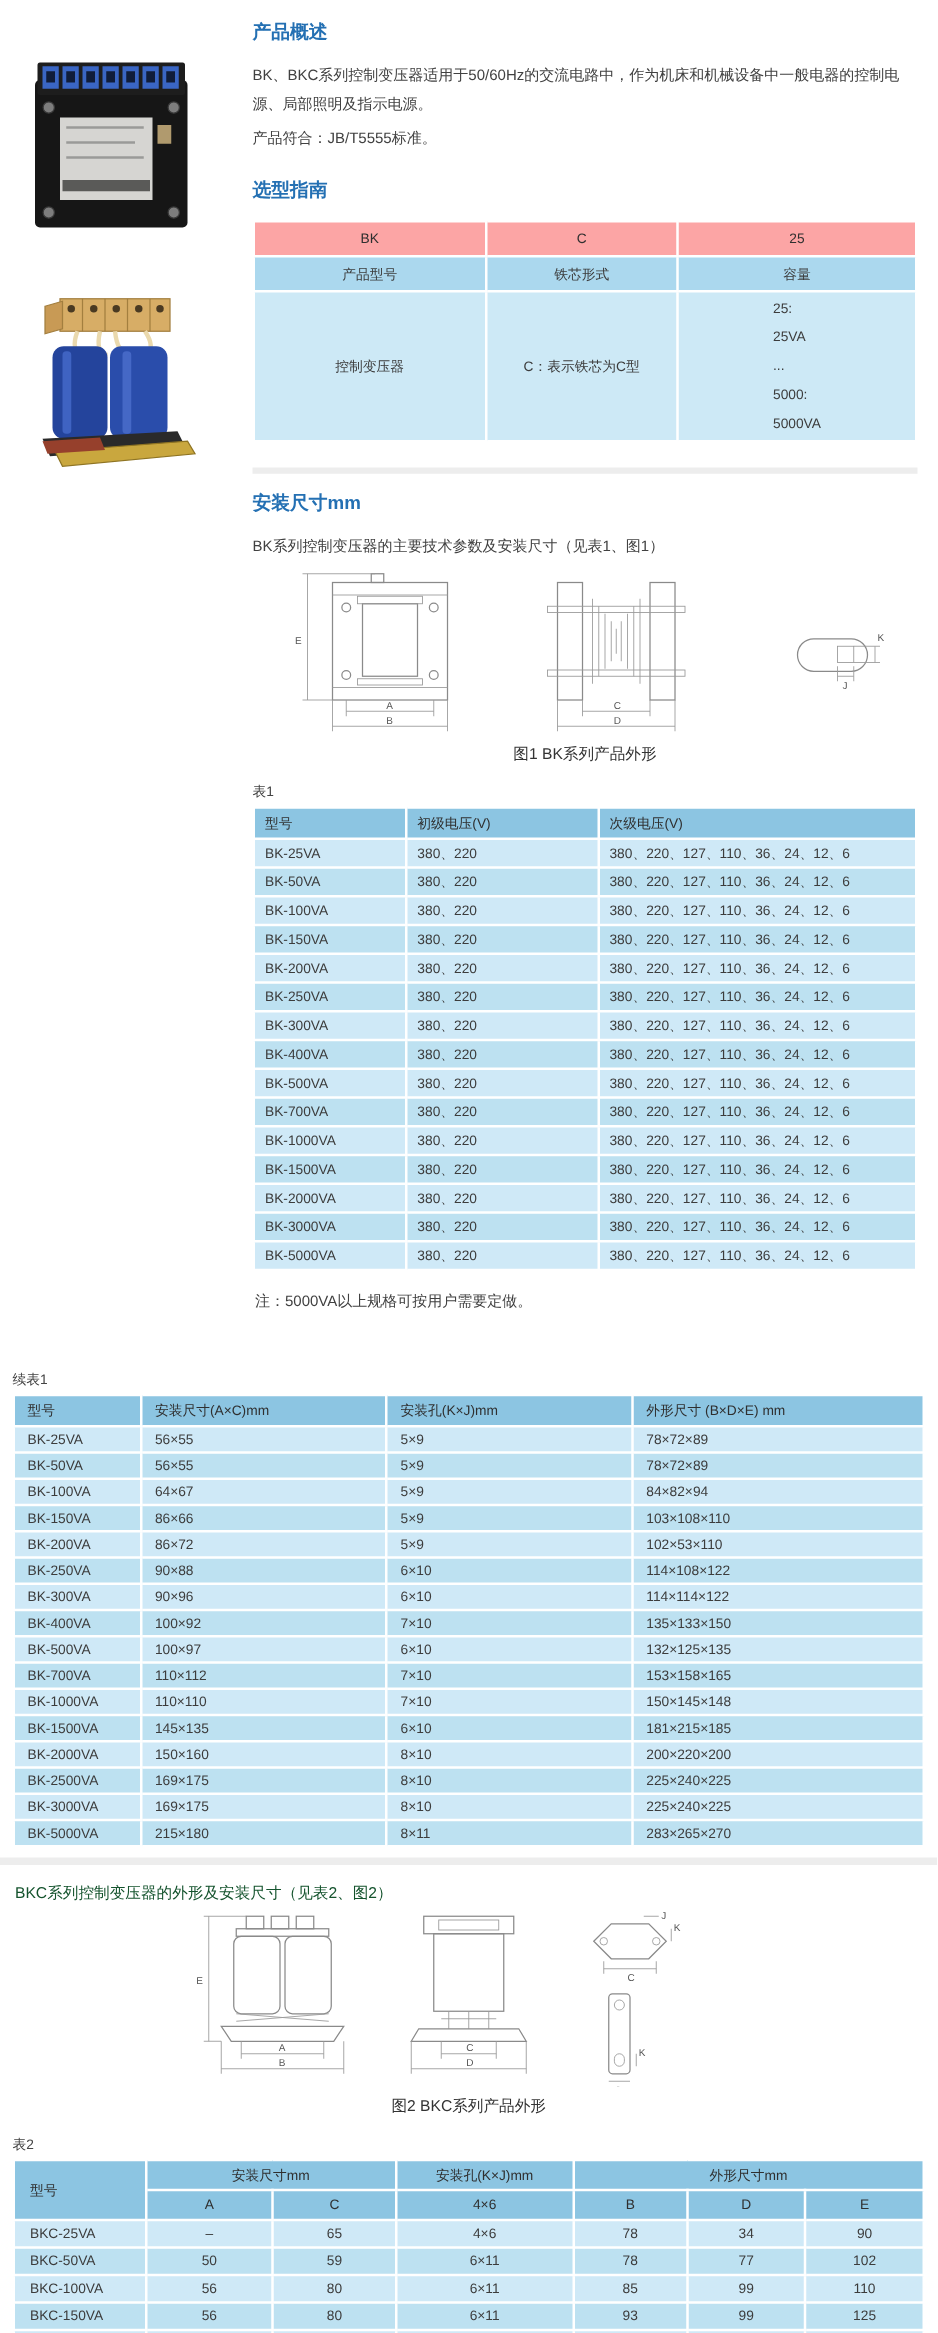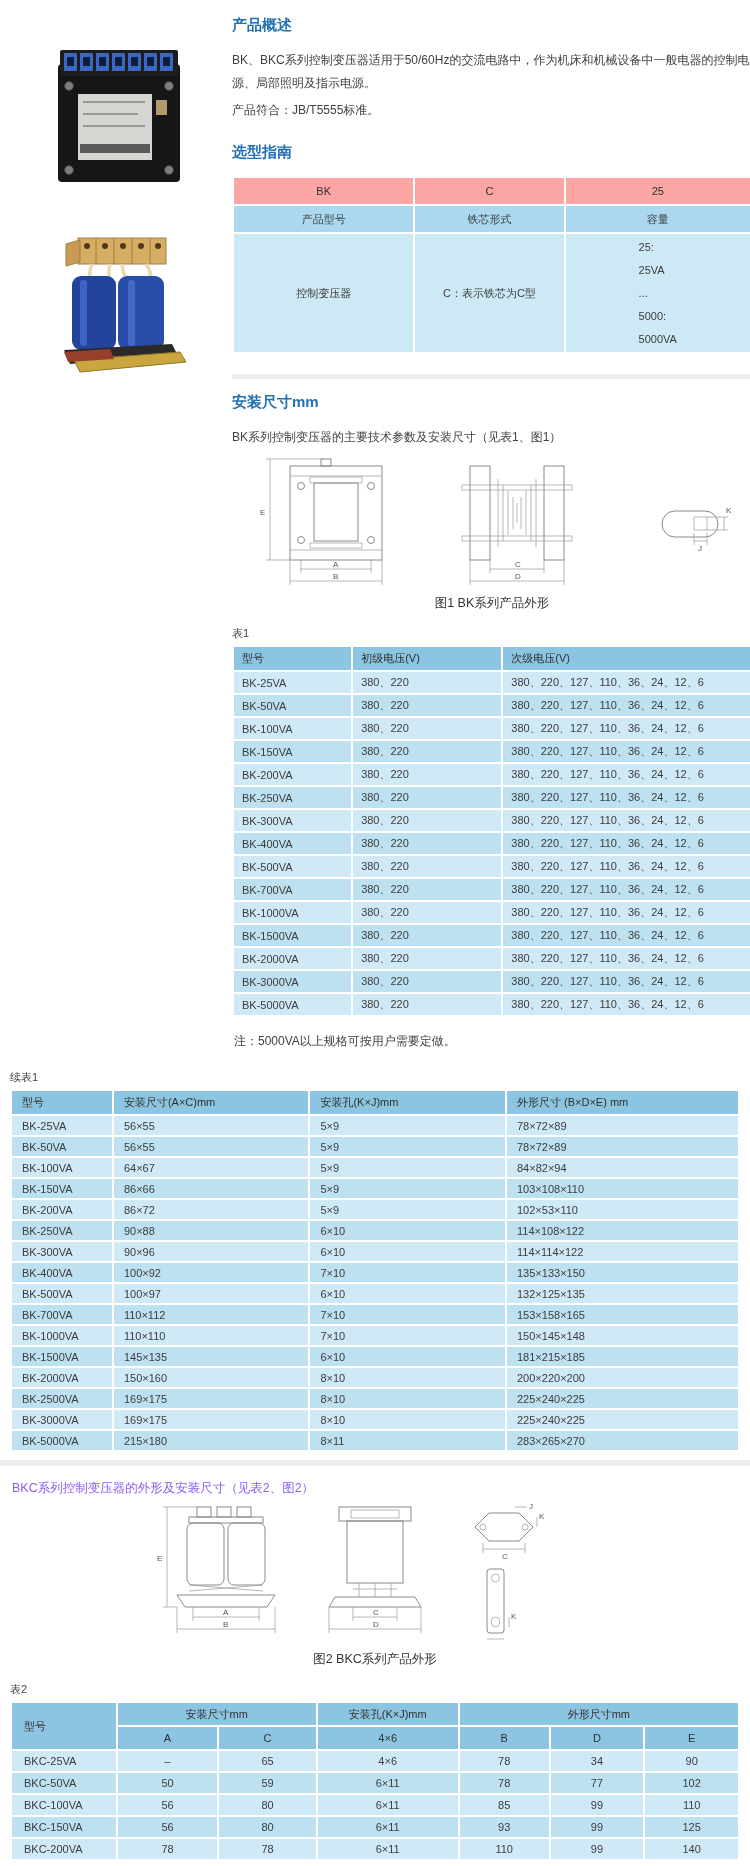--- a/index.html
+++ b/index.html
@@ -1,20 +1,20 @@
 <!DOCTYPE html>
 <html><head>
 <meta charset="utf-8">
 <style>
   html,body{margin:0;padding:0;background:#fff;}
   body{font-family:"Liberation Sans",sans-serif;color:#3c3c3c;}
   .page{width:750px;min-height:1866px;background:#fff;margin:0 auto;position:relative;overflow:hidden;}
 
   
-  .top{display:flex;padding-left:30px;}
+  .top{display:flex;}
   .photo-col{width:200px;box-sizing:border-box;padding:42px 0 0 20px;flex:none;}
   .right-col{flex:1;box-sizing:border-box;padding:6px 16px 0 2px;}
 
   .sec-title{color:#2470b3;font-size:15px;font-weight:bold;margin:10px 0 14px 0;}
   .body-text{font-size:12px;line-height:1.9;margin:0 0 4px 0;color:#414141;}
   .note-text{font-size:12px;margin:16px 0 0 2px;color:#414141;}
 
   
   table{border-collapse:collapse;width:100%;}
   th,td{border:2px solid #fff;font-weight:normal;}
@@ -41,21 +41,21 @@
   .t1 tbody tr:nth-child(even) td{background:#bde1f1;}
 
   
   .wide-wrap{padding:0 10px;box-sizing:border-box;}
   .tw{font-size:11px;}
   .tw th{background:#8cc5e2;text-align:left;padding:4px 10px;color:#2f2f2f;}
   .tw td{padding:2px 10px;height:15px;}
   .tw tbody tr:nth-child(odd) td{background:#cfe9f7;}
   .tw tbody tr:nth-child(even) td{background:#bde1f1;}
 
-  .bkc-intro{font-size:12.5px;margin:14px 0 4px 12px;color:#8b5cf6;}
+  .bkc-intro{font-size:12.5px;margin:14px 0 4px 12px;color:#14532d;}
 
   
   .t2{font-size:11px;text-align:center;}
   .t2 th{background:#8cc5e2;height:20px;color:#2f2f2f;}
   .t2 td{height:16px;padding:2px 4px;}
   .t2 td.model{text-align:left;padding-left:12px;}
   .t2 tbody tr:nth-child(odd) td{background:#cfe9f7;}
   .t2 tbody tr:nth-child(even) td{background:#bde1f1;}
   .t2 th.model{text-align:left;padding-left:12px;}
 
@@ -379,21 +379,21 @@
     <td>380、220、127、110、36、24、12、6</td>
   </tr>
 </tbody>
       </table>
 
       <p class="note-text">注：5000VA以上规格可按用户需要定做。</p>
     </div>
   </div>
 
   <div class="wide-wrap">
-    <div class="tbl-label" style="margin-top:20px">续表1</div>
+    <div class="tbl-label" style="margin-top:46px">续表1</div>
     <table class="tw">
       <colgroup>
           <col style="width:14%">
           <col style="width:27%">
           <col style="width:27%">
           <col style="width:32%">
         </colgroup>
       <thead>
         <tr>
           <th>型号</th>

